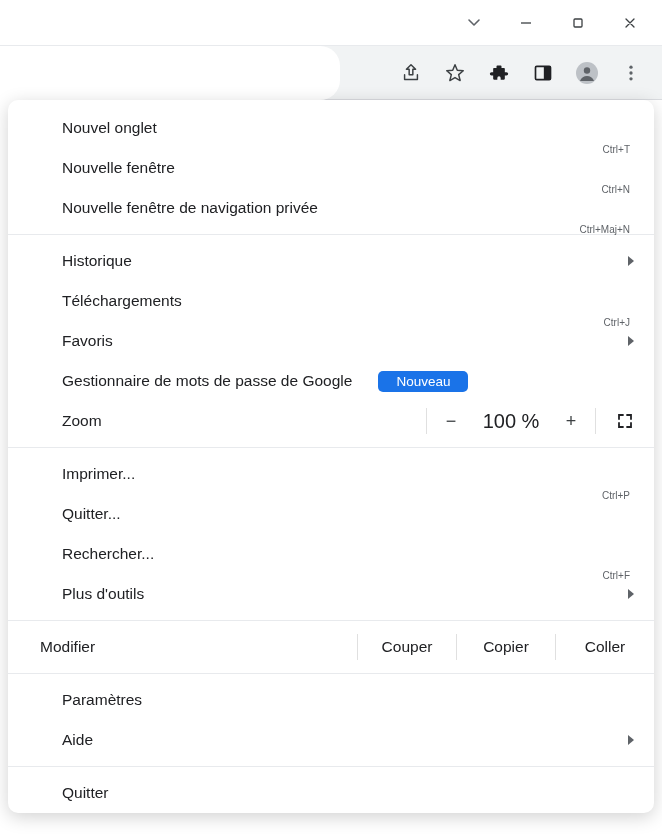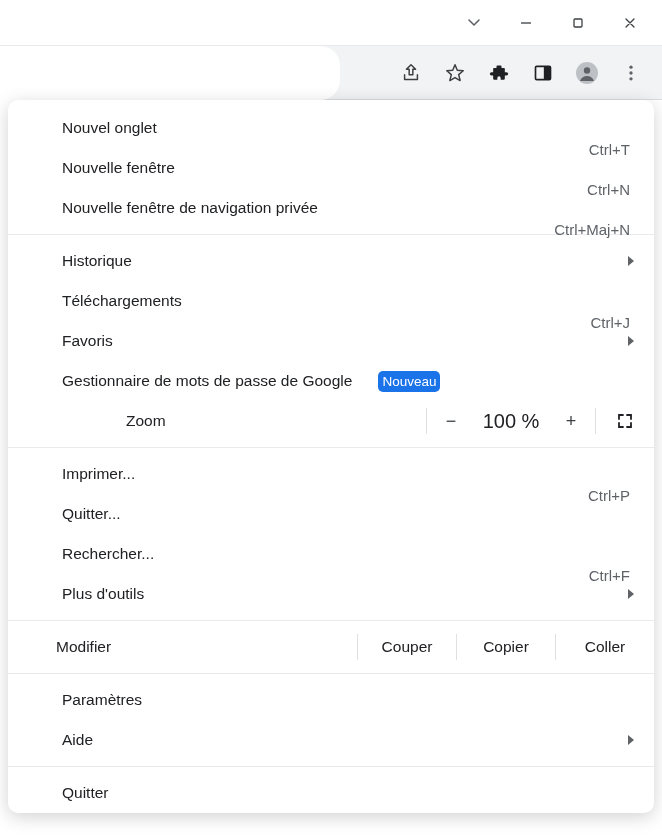--- a/index.html
+++ b/index.html
@@ -82,49 +82,48 @@
       padding: 0 24px 0 54px;
       font-size: 15.5px;
       color: #202124;
       position: relative;
       text-align: right;
     }
     .menu-item .label { flex: 0 0 auto; }
     .menu-item .spacer { flex: 1 1 auto; }
     .menu-item .shortcut {
       color: #5f6368;
-      font-size: 15px;
+      font-size: 10px;
       margin-top: 42px;
     }
     .submenu-arrow {
       position: absolute;
       right: 18px;
       color: #5f6368;
     }
     .sep {
       height: 1px;
       background: #e8eaed;
       margin: 6px 0;
     }
     .badge {
       background: #1a73e8;
       color: #fff;
       font-size: 13.5px;
       font-weight: 500;
-      padding: 3px 4px;
+      padding: 3px 18px;
       border-radius: 5px;
       margin-left: 26px;
     }
     .zoom-row {
       display: flex;
       align-items: center;
       height: 40px;
-      padding-left: 74px;
+      padding-left: 54px;
       font-size: 15.5px;
-      margin-left: 44px;
     }
     .zoom-row .zlabel { flex: 0 0 auto; }
     .zoom-row .zspacer { flex: 1 1 auto; }
     .zoom-ctl {
       display: flex;
       align-items: center;
       height: 40px;
     }
     .zoom-ctl .zdiv {
       width: 1px;
@@ -145,21 +144,21 @@
     .zoom-ctl .zfull {
       width: 58px;
       display: flex;
       justify-content: center;
       align-items:center;
     }
     .edit-row {
       display:flex;
       align-items:center;
       height:40px;
-      padding-left:48px;
+      padding-left:32px;
     }
     .edit-row .elabel { flex:0 0 auto; font-size:15.5px; }
     .edit-row .espacer { flex:1 1 auto; }
     .edit-row .ebtn {
       width: 98px;
       text-align:center;
       font-size:15.5px;
     }
     .edit-row .ediv {
       width:1px; height:26px; background:#e0e0e0;

